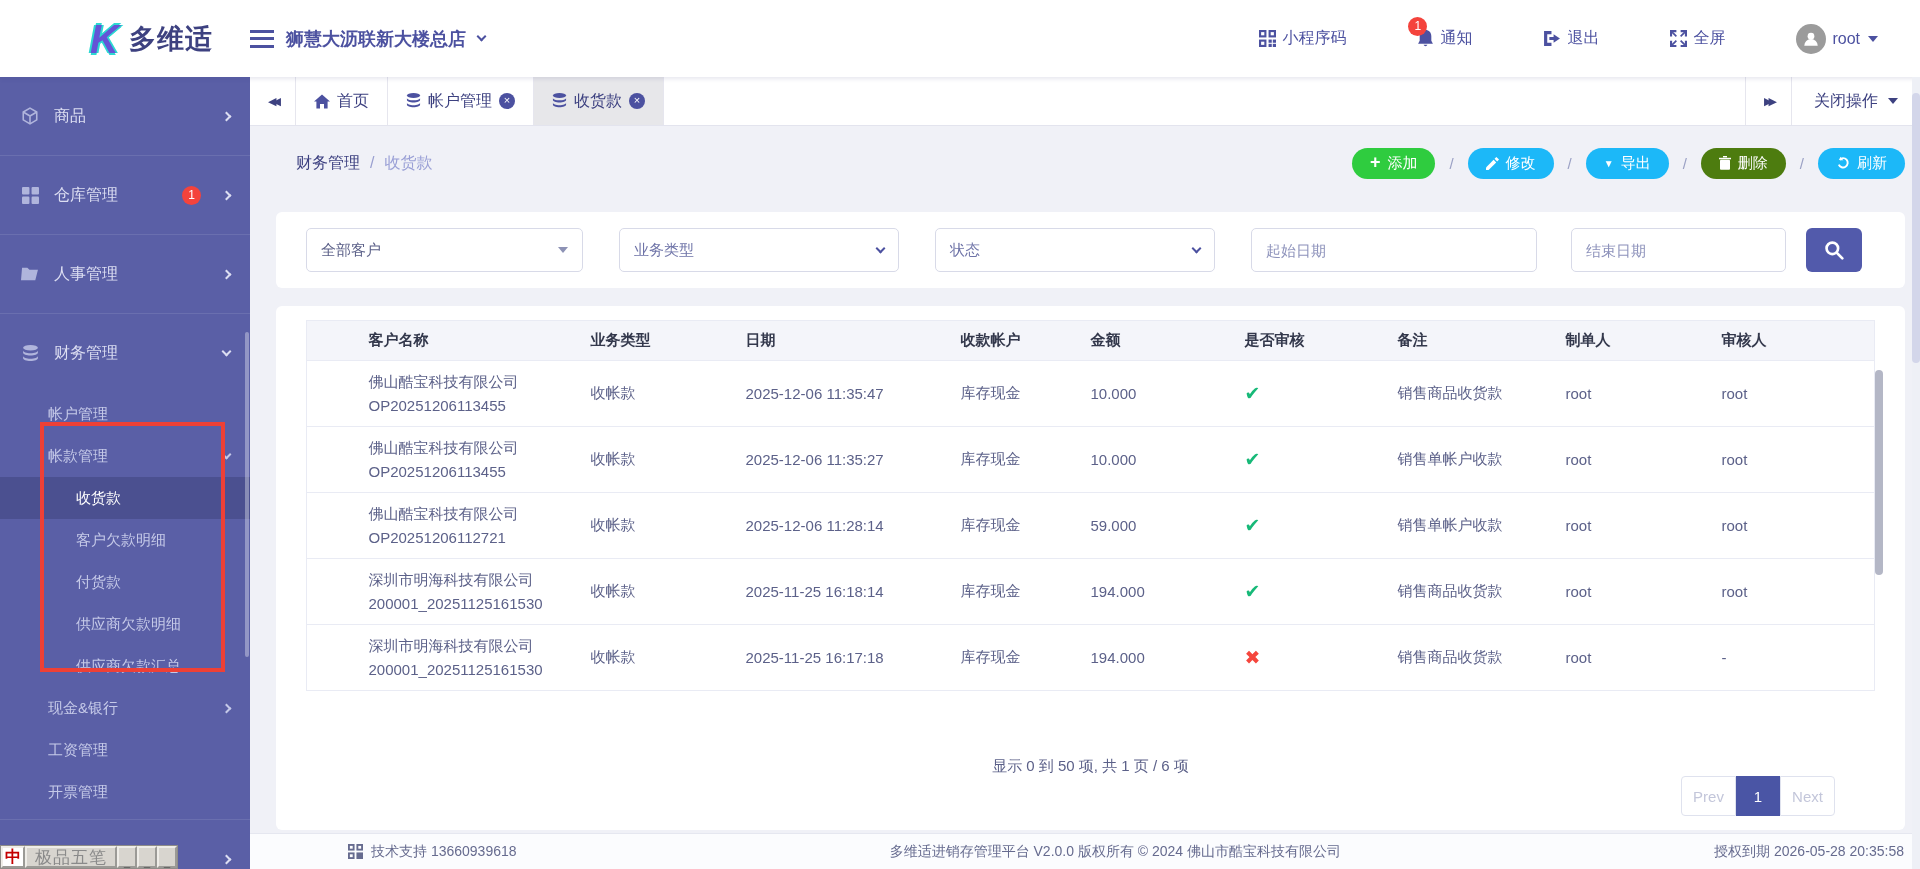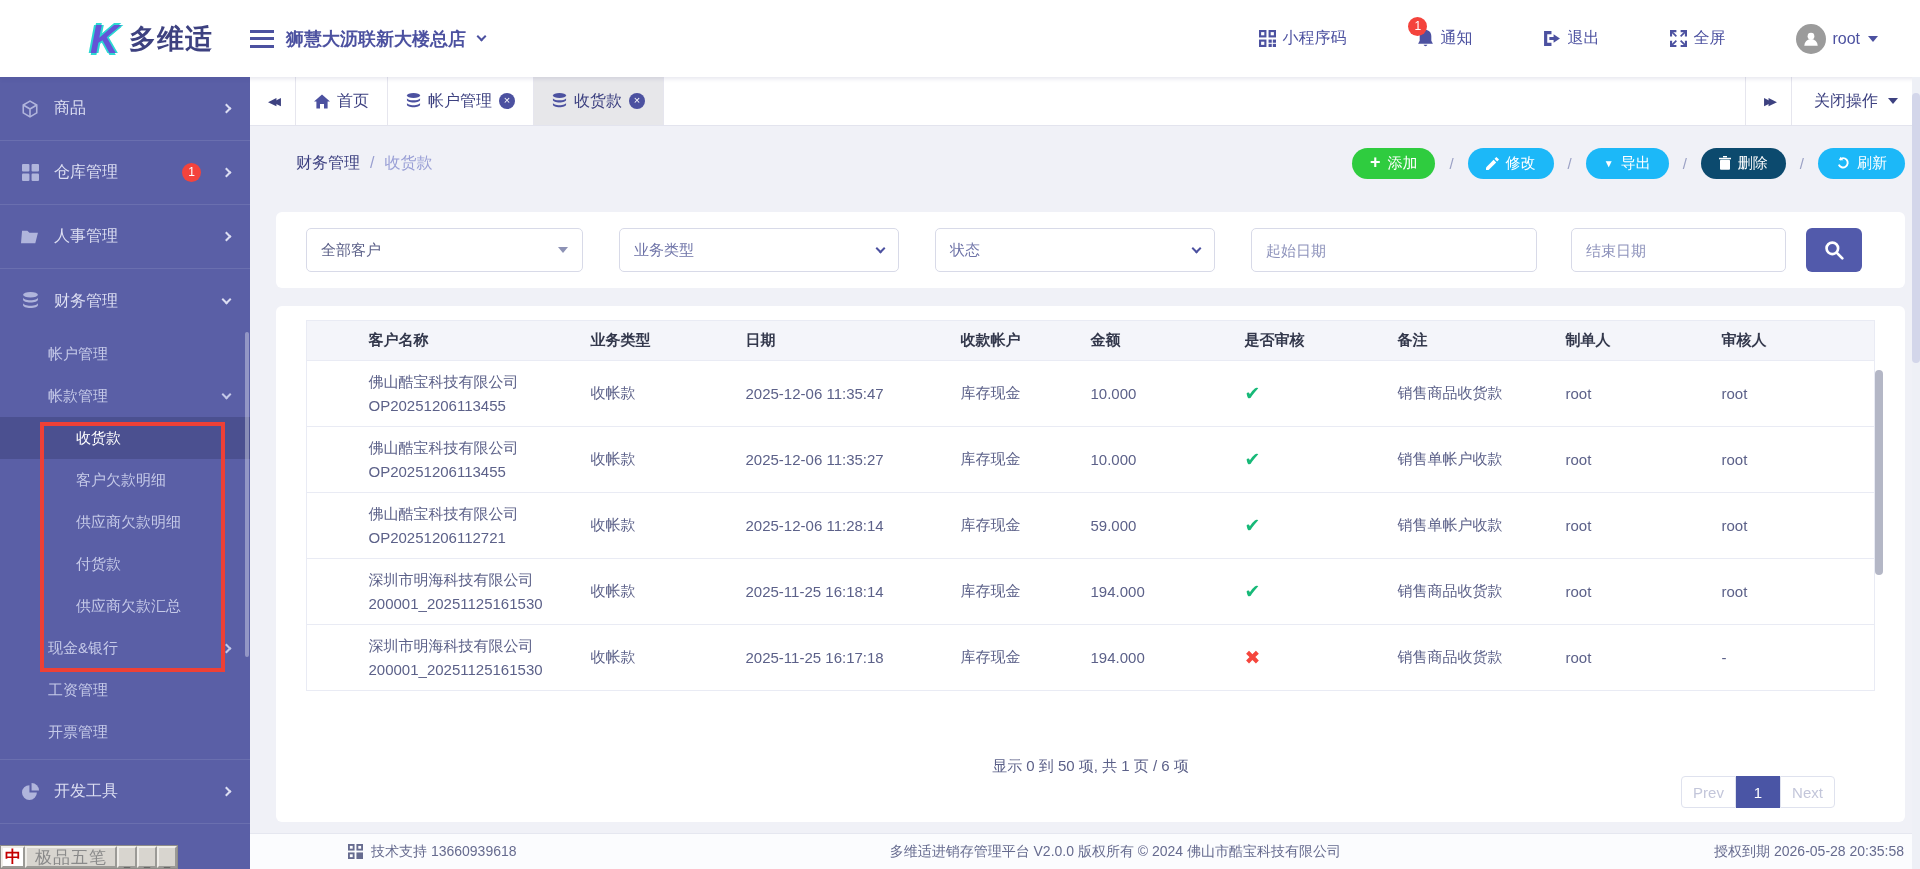--- a/index.html
+++ b/index.html
@@ -31,21 +31,21 @@
   .avatar { width:30px; height:30px; border-radius:50%; background:#9b9b9b; display:flex;
     align-items:center; justify-content:center; }
   .caret-down { width:0; height:0; border-left:5px solid transparent; border-right:5px solid transparent;
     border-top:6px solid #4c51a0; display:inline-block; margin-left:2px; }
 
   
   .body-wrap { flex:1; display:flex; min-height:0; }
 
   
   .sidebar { width:250px; flex:0 0 250px; background:#5a5fa6; color:#cfd2ec; position:relative; overflow:hidden; }
-  .side-item { height:64px; display:flex; align-items:center; gap:14px; padding:0 20px;
+  .side-item { height:79px; display:flex; align-items:center; gap:14px; padding:0 20px;
     border-bottom:1px solid rgba(255,255,255,.10); font-size:16px; cursor:pointer; color:#dcdef2; }
   .side-item .s-icon { width:20px; display:flex; justify-content:center; opacity:.85; }
   .side-item .grow { flex:1; }
   .side-badge { background:#f4433c; color:#fff; font-size:12px; width:19px; height:19px; border-radius:50%;
     text-align:center; line-height:19px; margin-right:8px; }
   .sub-list { }
   .sub-item { height:42px; display:flex; align-items:center; padding:0 20px 0 48px; font-size:15px;
     color:#c5c9e8; cursor:pointer; }
   .sub-item .grow { flex:1; }
   .subsub-item { height:42px; display:flex; align-items:center; padding:0 20px 0 76px; font-size:15px;
@@ -82,21 +82,21 @@
   .crumb-section { color:#3d4180; cursor:pointer; }
   .crumb-sep { color:#9aa0d0; }
   .crumb-current { color:#9aa0d6; }
   .toolbar { margin-left:auto; display:flex; align-items:center; gap:14px; }
   .tool-sep { color:#9aa0c4; font-size:15px; }
   .pill { height:31px; border-radius:16px; display:flex; align-items:center; gap:7px; padding:0 18px;
     color:#fff; font-size:15px; cursor:pointer; border:none; }
   .pill svg { display:block; }
   .pill.green { background:#2fcc3f; }
   .pill.blue  { background:#1cb8f8; }
-  .pill.red   { background:#0c4a6e; }
+  .pill.red   { background:#4d7c0f; }
   .pill .plus { font-size:18px; font-weight:bold; line-height:1; margin-top:-2px; }
   .pill .funnel { font-size:10px; }
 
   
   .filter-card { margin:12px 15px 0 26px; background:#fff; border-radius:6px; padding:16px 30px;
     display:flex; align-items:center; gap:36px; }
   .sel { height:44px; border:1px solid #d8dae8; border-radius:5px; background:#fff; display:flex;
     align-items:center; padding:0 14px; font-size:15px; cursor:pointer; position:relative; }
   .sel .grow { flex:1; }
   .sel-customer { width:277px; color:#5c6189; }
@@ -131,21 +131,21 @@
   .cust { line-height:1.55; }
   .audit { font-size:19px; font-weight:bold; }
   .audit[data-state="yes"] { color:#17b978; }
   .audit[data-state="no"]  { color:#f5463d; }
   .tbl-scrollthumb { position:absolute; right:22px; top:64px; width:8px; height:205px;
     background:#b4b7c6; border-radius:4px; cursor:pointer; }
 
   .table-footer { display:flex; align-items:center; margin-top:10px;flex-direction:column; }
   .summary { font-size:15px; color:#5c6189; }
   .pagination { margin-left:auto; display:flex; margin-right:40px; }
-  .page-btn { min-width:55px; height:32px; border:1px solid #dfe2ee; background:#fff; color:#c3c6da;
+  .page-btn { min-width:55px; height:40px; border:1px solid #dfe2ee; background:#fff; color:#c3c6da;
     font-size:15px; display:flex; align-items:center; justify-content:center; cursor:pointer; }
   .page-btn.current { background:#4a55a5; border-color:#4a55a5; color:#fff; min-width:44px; }
   .page-btn.prev { border-radius:4px 0 0 4px; }
   .page-btn.next { border-radius:0 4px 4px 0; }
 
   
   .bottom-bar { margin-top:auto; height:36px; flex:0 0 36px; background:#fbfcfe; border-top:1px solid #e5e7f0;
     display:flex; align-items:center; font-size:14px; color:#666b8f; padding:0 16px 0 98px; }
   .bb-left { display:flex; align-items:center; gap:8px; }
   .bb-center { flex:1; text-align:center; }
@@ -293,24 +293,24 @@
             <span class="grow">帐款管理</span>
             <span class="chev down"></span>
           </div>
           <div class="subsub-item active">
             <span>收货款</span>
           </div>
           <div class="subsub-item">
             <span>客户欠款明细</span>
           </div>
           <div class="subsub-item">
+            <span>付货款</span>
+          </div>
+          <div class="subsub-item">
             <span>供应商欠款明细</span>
-          </div>
-          <div class="subsub-item">
-            <span>付货款</span>
           </div>
           <div class="subsub-item">
             <span>供应商欠款汇总</span>
           </div>
           <div class="sub-item">
             <span class="grow">现金&amp;银行</span>
             <span class="chev right"></span>
           </div>
           <div class="sub-item">
             <span class="grow">工资管理</span>

